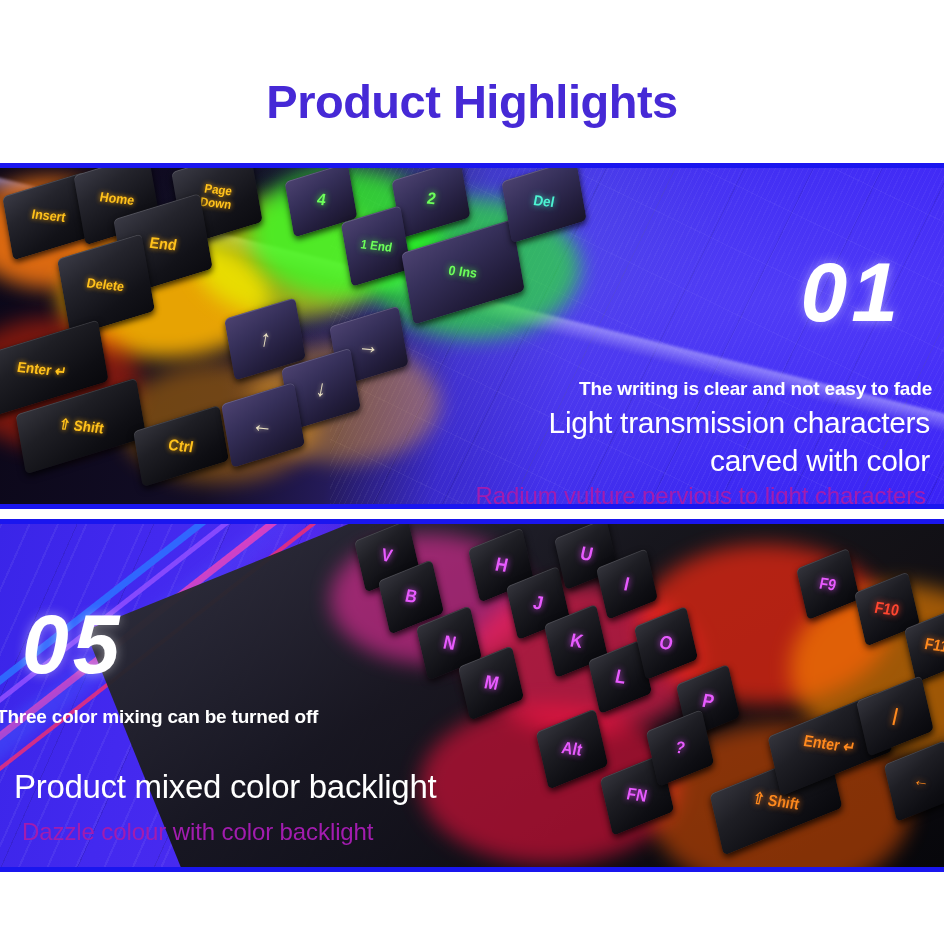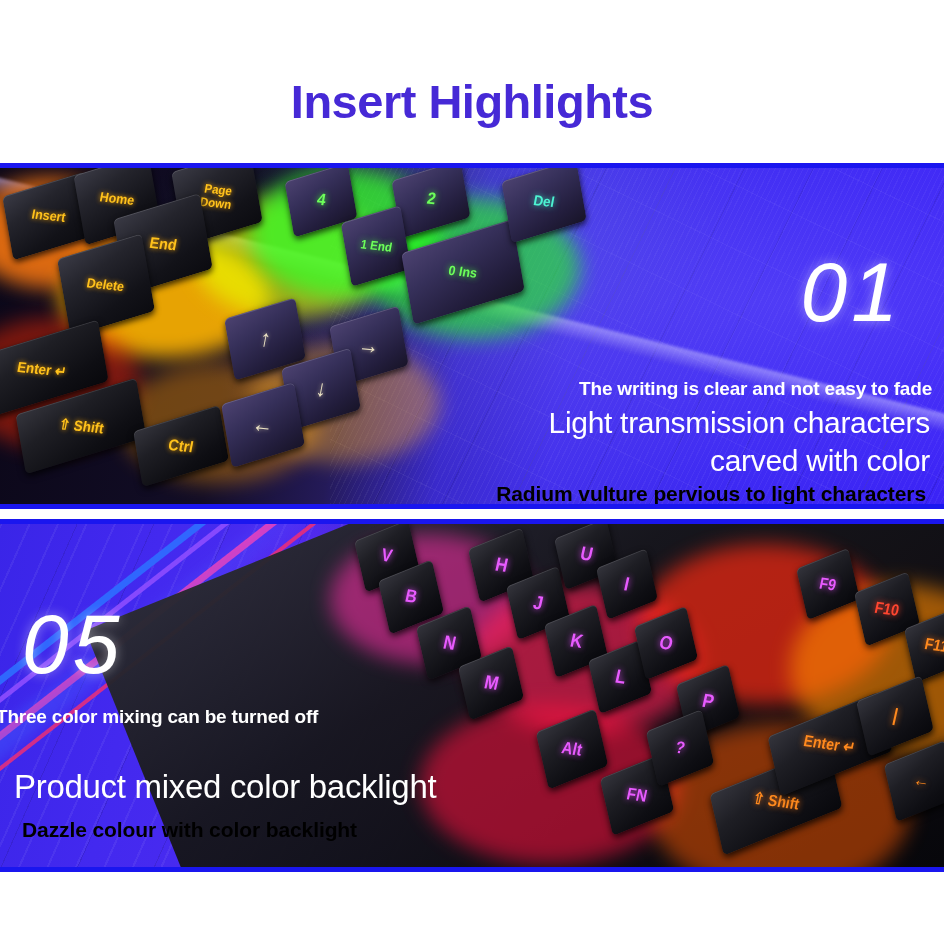--- a/index.html
+++ b/index.html
@@ -159,36 +159,36 @@
   .legend-cream { color: #ece3c4; text-shadow: 0 0 4px rgba(255,240,190,.7); }
 
   
   .kglow { position: absolute; border-radius: 50%; filter: blur(10px); }
 
   
   .bignum {
     position: absolute;
     color: #ffffff;
     font-size: 84px;
-    font-weight: 400;
+    font-weight: 700;
     font-style: italic;
     letter-spacing: 4px;
     line-height: 1;
     text-shadow: 0 0 12px rgba(255,255,255,.45);
     font-family: "Liberation Sans", sans-serif;
   }
   .tline { position: absolute; color: #ffffff; white-space: nowrap; }
   .t-kicker { font-size: 19px; font-weight: bold; letter-spacing: -0.2px; }
   .t-head   { font-size: 30px; font-weight: normal; letter-spacing: -0.3px; }
-  .t-sub    { font-size: 21px; font-weight: bold; letter-spacing: -0.1px; color: #000000; }
+  .t-sub    { font-size: 24px; font-weight: normal; letter-spacing: -0.1px; color: #a21caf; }
 </style>
 </head>
 <body>
 
-<div class="page-title">Insert Highlights</div>
+<div class="page-title">Product Highlights</div>
 
 <div class="panel" id="panel-01">
 
   <div class="bg-base"></div>
   <div class="bg-layer tex-diag"></div>
   <div class="bg-layer sheen"></div>
   <div class="plate-edge"></div>
 
   <div class="kb">
 

